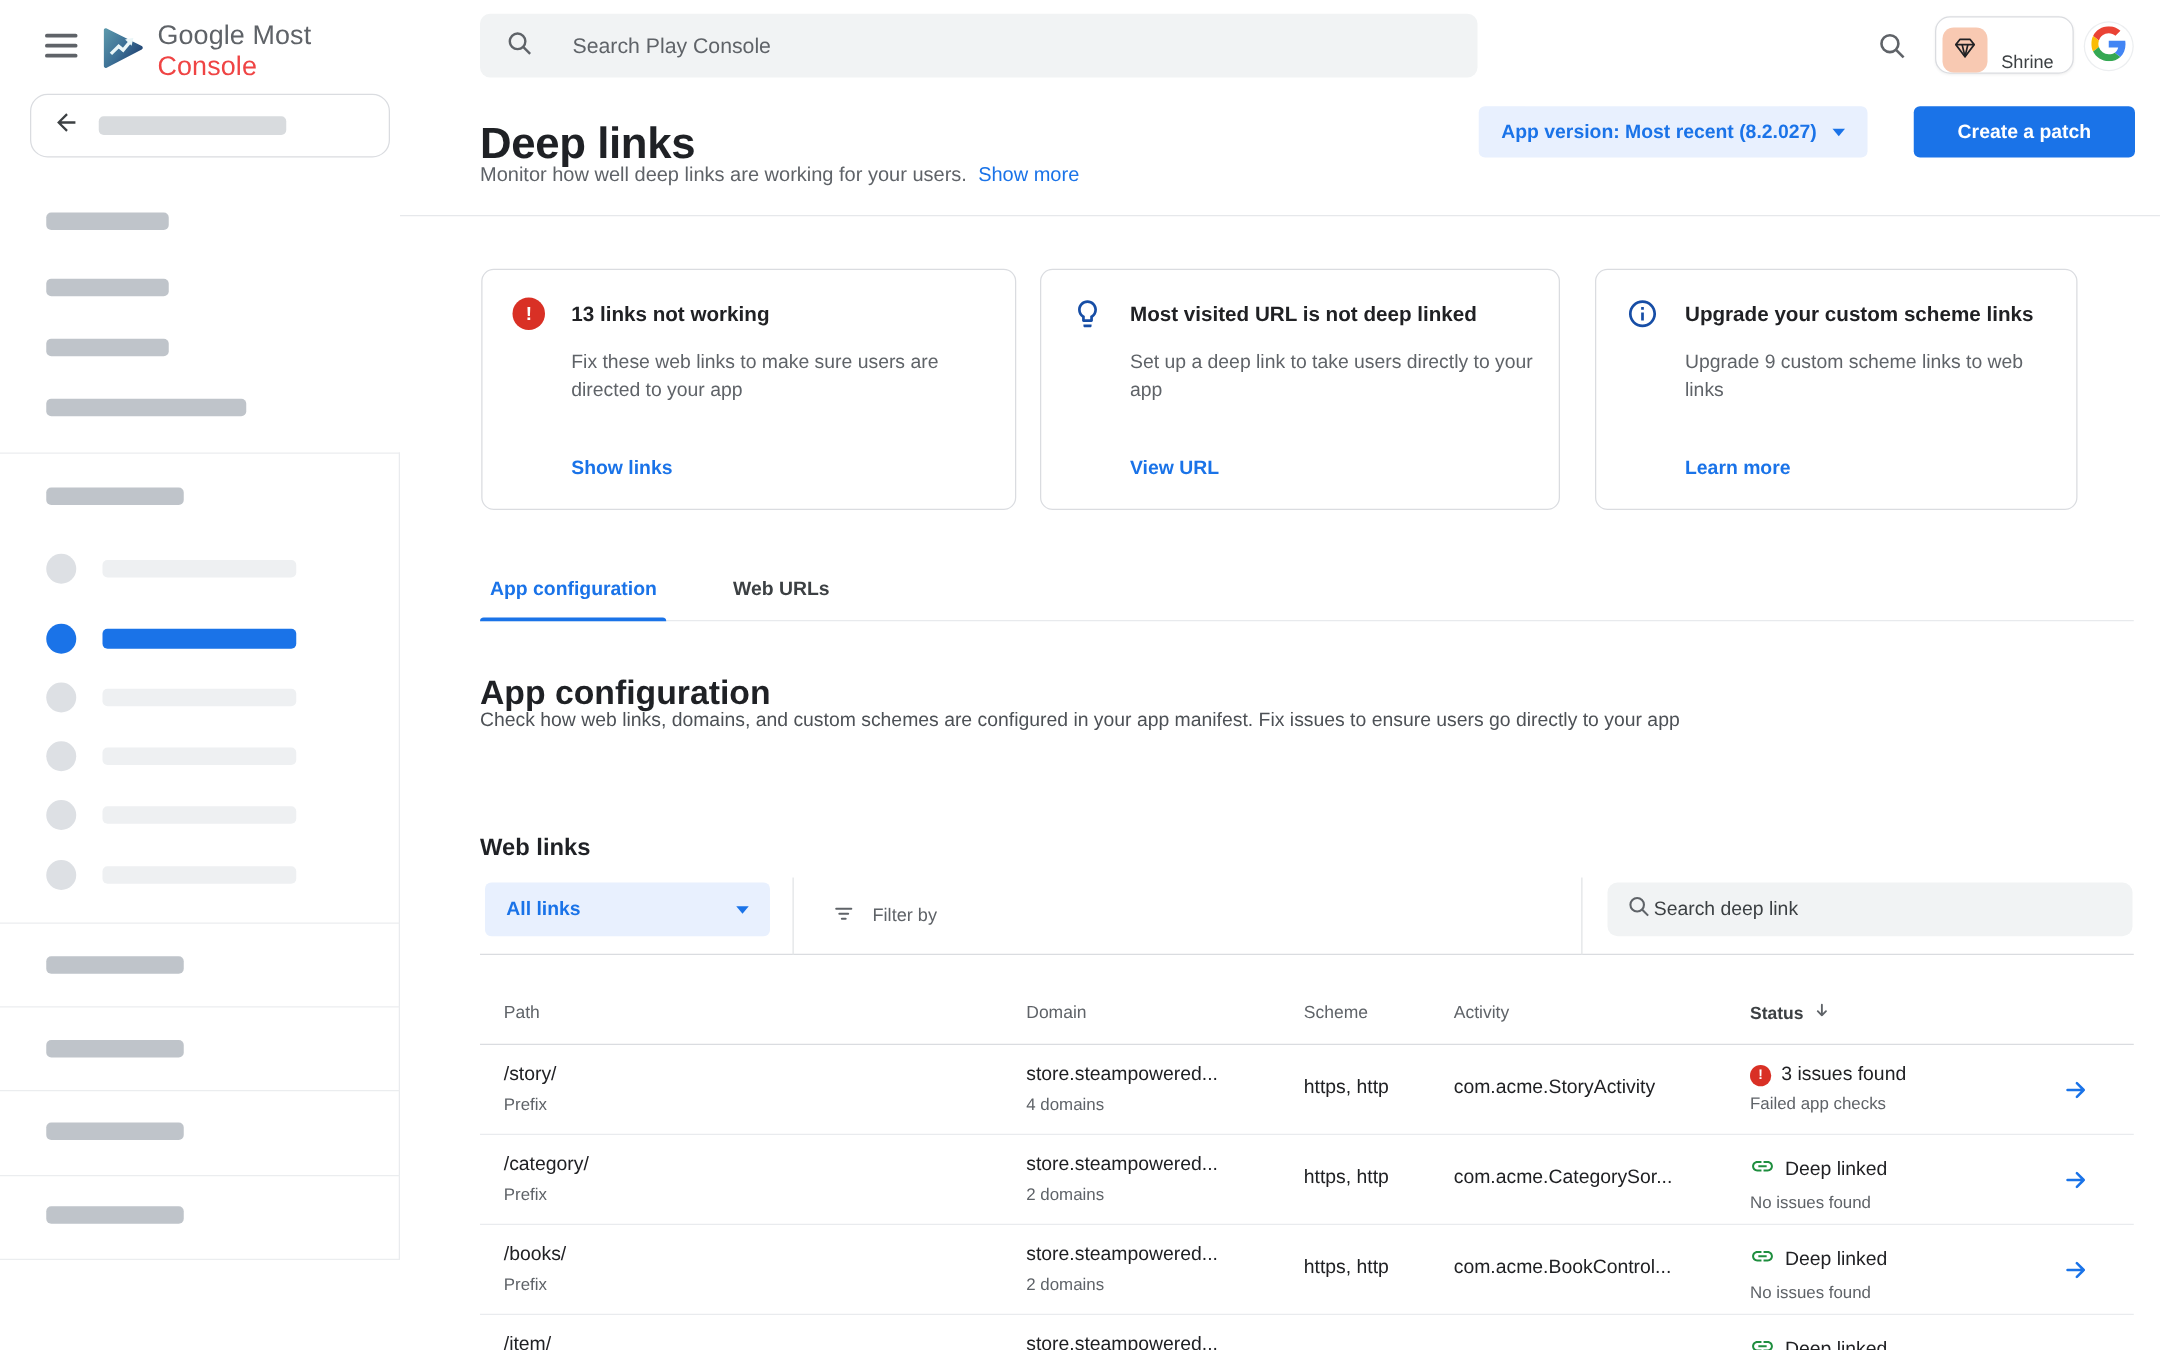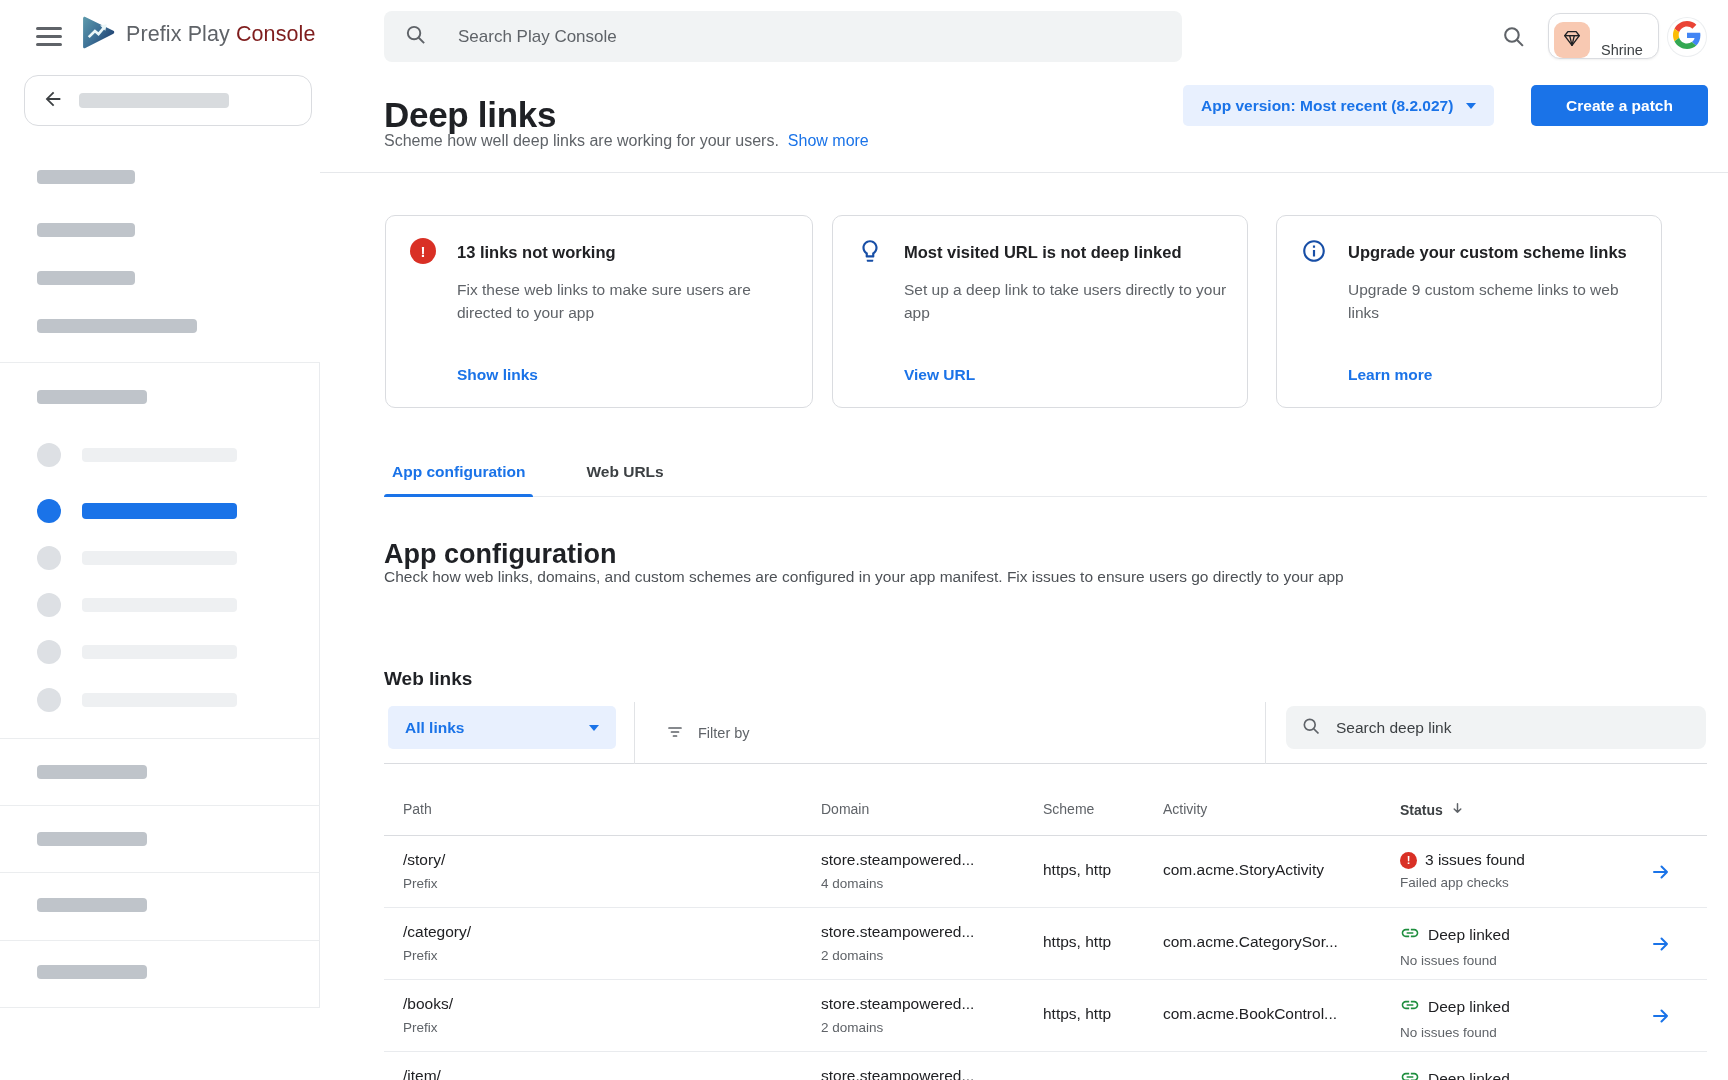--- a/index.html
+++ b/index.html
@@ -10,21 +10,21 @@
     font-family:"Liberation Sans", "DejaVu Sans", sans-serif;
   }
   
   .sidebar { position:absolute; left:0; top:0; width:320px; height:1080px; background:#fff; }
   .sb-vline { position:absolute; left:319px; top:362px; width:1px; height:646px; background:#e9ebee; }
   .hamburger { position:absolute; left:36px; top:27px; width:26px; height:19px; cursor:pointer; }
   .hamburger i { display:block; height:2.6px; background:#5f6368; border-radius:2px; margin-bottom:5.4px; }
   .logo { position:absolute; left:80px; top:16px; display:flex; align-items:center; gap:9px; cursor:pointer; }
   .logo-text { font-size:21.5px; letter-spacing:.1px; }
   .logo-text .brand { color:#5f6368; }
-  .logo-text .suffix { color:#7f1d1d; }
+  .logo-text .suffix { color:#ef4444; }
   .back-chip { position:absolute; left:24px; top:75px; width:288px; height:51px; border:1px solid #dadce0;
     border-radius:14px; display:flex; align-items:center; padding-left:17px; gap:15px; cursor:pointer; background:#fff; }
   .sk-backbar { width:150px; height:15px; border-radius:4px; background:#d8dbde; }
   .skb { position:absolute; left:37px; height:14px; border-radius:4px; background:#bfc4ca; }
   .sdiv { position:absolute; left:0; width:320px; height:1px; background:#ebedef; }
   .nav-item { position:absolute; left:37px; display:flex; align-items:center; gap:21px; height:24px; cursor:pointer; }
   .nav-item .dot { width:24px; height:24px; border-radius:50%; background:#dde0e4; flex:none; }
   .nav-item .bar { width:155px; height:14px; border-radius:4px; background:#eef0f2; }
   .nav-item.active .dot { background:#1a73e8; }
   .nav-item.active .bar { background:#1a73e8; height:16px; }
@@ -70,21 +70,21 @@
   .sec-desc { position:absolute; left:384px; top:568px; font-size:15.5px; color:#4d5156; }
   .sub-heading { position:absolute; left:384px; top:649px; font-size:19px; font-weight:bold; color:#1f2125; }
   
   .toolbar { position:absolute; left:384px; top:702px; width:1323px; height:62px; border-bottom:1px solid #dadce0; }
   .all-links { position:absolute; left:4px; top:4px; width:228px; height:43px; background:#e8f0fe; border-radius:5px;
     display:flex; align-items:center; justify-content:space-between; padding:0 17px; color:#1a73e8; font-size:15.5px; font-weight:bold; cursor:pointer; }
   .tb-vdiv { position:absolute; top:0; width:1px; height:62px; background:#e1e3e6; }
   .filter-by { position:absolute; left:272px; top:0; height:62px; display:flex; align-items:center; gap:14px;
     color:#5f6368; font-size:14.5px; cursor:pointer; padding:0 10px; }
   .deep-search { position:absolute; left:902px; top:4px; width:420px; height:43px; background:#f1f3f4; border-radius:8px;
-    display:flex; align-items:center; gap:13px; padding-left:15px; }
+    display:flex; align-items:center; padding-left:15px; }
   .deep-search input { border:none; outline:none; background:transparent; font:inherit; font-size:15.5px; color:#202124; width:340px; }
   .deep-search input::placeholder { color:#3c4043; }
   
   .table { position:absolute; left:384px; top:784px; width:1323px; }
   .thead { position:relative; height:52px; border-bottom:1px solid #dadce0; }
   .th { position:absolute; top:17px; font-size:14px; color:#5f6368; }
   .th.status { display:flex; align-items:center; gap:7px; cursor:pointer; }
   .trow { position:relative; height:72px; border-bottom:1px solid #e9ebee; cursor:pointer; }
   .trow:last-child { border-bottom:none; }
   .cell { position:absolute; top:15px; }
@@ -117,21 +117,21 @@
             <stop offset="0%" stop-color="#5d9aac"></stop>
               <stop offset="55%" stop-color="#3c6f95"></stop>
               <stop offset="100%" stop-color="#1e3f6f"></stop>
           </linearGradient>
         </defs>
         <path d="M3 2 C3 .9 4.2 .2 5.2 .8 L32.5 14.3 c1.1 .6 1.1 2.2 0 2.8 L5.2 31.2 C4.2 31.8 3 31.1 3 30 Z" fill="url(#plg)"></path>
         <polyline points="8.5,20.5 14.5,14.5 18,17.5 23.5,11" fill="none" stroke="#eaf6f8" stroke-width="2.6"></polyline>
         <polygon points="26,8 19.5,9.2 24.6,14.2" fill="#eaf6f8"></polygon>
       </svg>
     </span>
-    <span class="logo-text"><span class="brand">Prefix Play</span> <span class="suffix">Console</span></span>
+    <span class="logo-text"><span class="brand">Google Most</span> <span class="suffix">Console</span></span>
   </div>
 
   <div class="back-chip">
     <span>
       <svg width="22" height="22" viewBox="0 0 24 24" fill="#3c4043">
           <path d="M20 11H7.8l5.6-5.6L12 4l-8 8 8 8 1.4-1.4L7.8 13H20z"></path>
         </svg>
     </span>
     <span class="sk-backbar"></span>
   </div>
@@ -216,21 +216,21 @@
     <svg width="28" height="28" viewBox="0 0 48 48">
       <path fill="#EA4335" d="M24 9.5c3.54 0 6.71 1.22 9.21 3.6l6.85-6.85C35.9 2.38 30.47 0 24 0 14.62 0 6.51 5.38 2.56 13.22l7.98 6.19C12.43 13.72 17.74 9.5 24 9.5z"></path>
       <path fill="#4285F4" d="M46.98 24.55c0-1.57-.15-3.09-.38-4.55H24v9.02h12.94c-.58 2.96-2.26 5.48-4.78 7.18l7.73 6c4.51-4.18 7.09-10.36 7.09-17.65z"></path>
       <path fill="#FBBC05" d="M10.53 28.59c-.48-1.45-.76-2.99-.76-4.59s.27-3.14.76-4.59l-7.98-6.19C.92 16.46 0 20.12 0 24c0 3.88.92 7.54 2.56 10.78l7.97-6.19z"></path>
       <path fill="#34A853" d="M24 48c6.48 0 11.93-2.13 15.89-5.81l-7.73-6c-2.15 1.45-4.92 2.3-8.16 2.3-6.26 0-11.57-4.22-13.47-9.91l-7.98 6.19C6.51 42.62 14.62 48 24 48z"></path>
     </svg>
   </span>
 </div>
 
 <h1 class="page-title">Deep links</h1>
-<div class="page-sub"><span>Scheme how well deep links are working for your users.</span><span class="more">Show more</span></div>
+<div class="page-sub"><span>Monitor how well deep links are working for your users.</span><span class="more">Show more</span></div>
 
 <div class="ver-chip">
   <span>App version: Most recent (8.2.027)</span>
   <span class="caret"></span>
 </div>
 <button class="patch-btn">Create a patch</button>
 
 <div class="hdr-divider"></div>
 
 <div class="card" style="left:385px; width:428px;">

